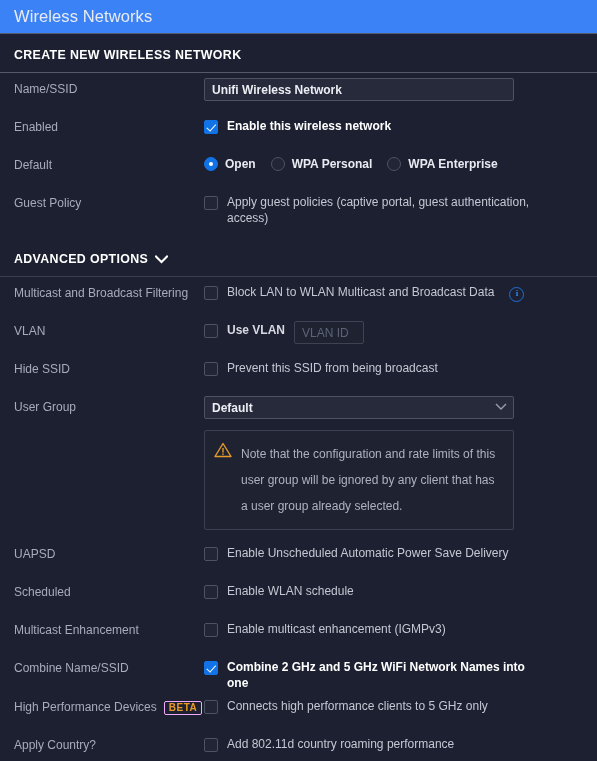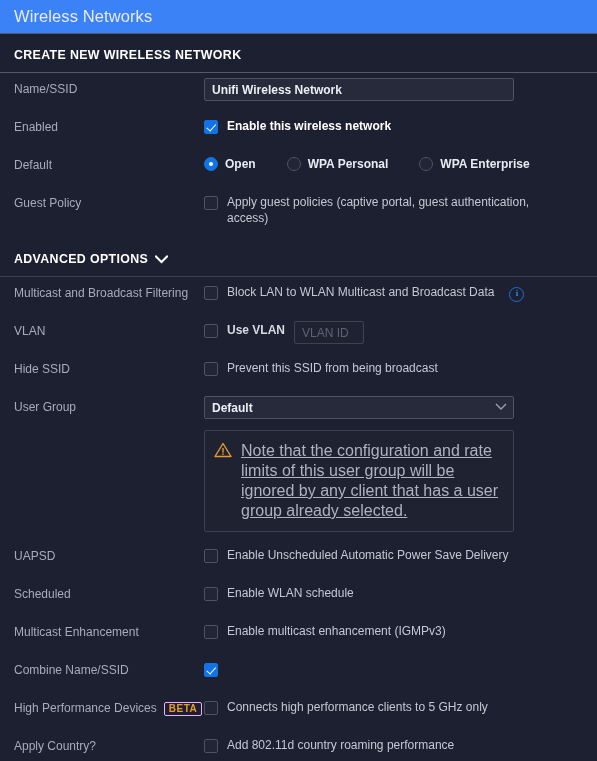--- a/index.html
+++ b/index.html
@@ -178,21 +178,21 @@
     color: #c4c8d4;
     max-width: 315px;
   }
   .cb-label.on { color: #ffffff; font-weight: bold; }
   .cb-label.strong { color: #d7dae3; }
 
   
   .radio-group {
     display: flex;
     align-items: center;
-    gap: 23px;
+    gap: 7px;
     padding-top: 3px;
   }
   .radio-item {
     display: flex;
     align-items: center;
     gap: 7px;
     margin-right: 8px;
   }
   .rb {
     box-sizing: border-box;
@@ -249,24 +249,23 @@
     width: 310px;
     border: 1px solid #3c4152;
     border-radius: 2px;
     background: #1f2331;
     padding: 10px 10px 10px 9px;
     display: flex;
     gap: 9px;
     margin-top: 7px;
   }
   .note-text {
-    font-size: 16px;
-    line-height: 20px;
+    font-size: 12px;
+    line-height: 26px;
     color: #aeb2c0;
-    text-decoration: underline;
   }
   .warn-icon { flex: 0 0 18px; margin-top: 1px; line-height: 0; }
 
   
   .beta {
     display: inline-block;
     border: 1px solid #f0abfc;
     border-radius: 2px;
     color: #e79a2a;
     font-size: 10px;
@@ -446,20 +445,21 @@
           <span class="cb-label">Enable multicast enhancement (IGMPv3)</span>
         </div>
       </div>
     </div>
 
     <div class="row">
       <div class="label">Combine Name/SSID</div>
       <div class="control">
         <div class="check-line">
           <span class="cb checked"></span>
+          <span class="cb-label on">Combine 2 GHz and 5 GHz WiFi Network Names into one</span>
         </div>
       </div>
     </div>
 
     <div class="row">
       <div class="label">
         <span>High Performance Devices</span>
         <span class="beta">BETA</span>
       </div>
       <div class="control">

